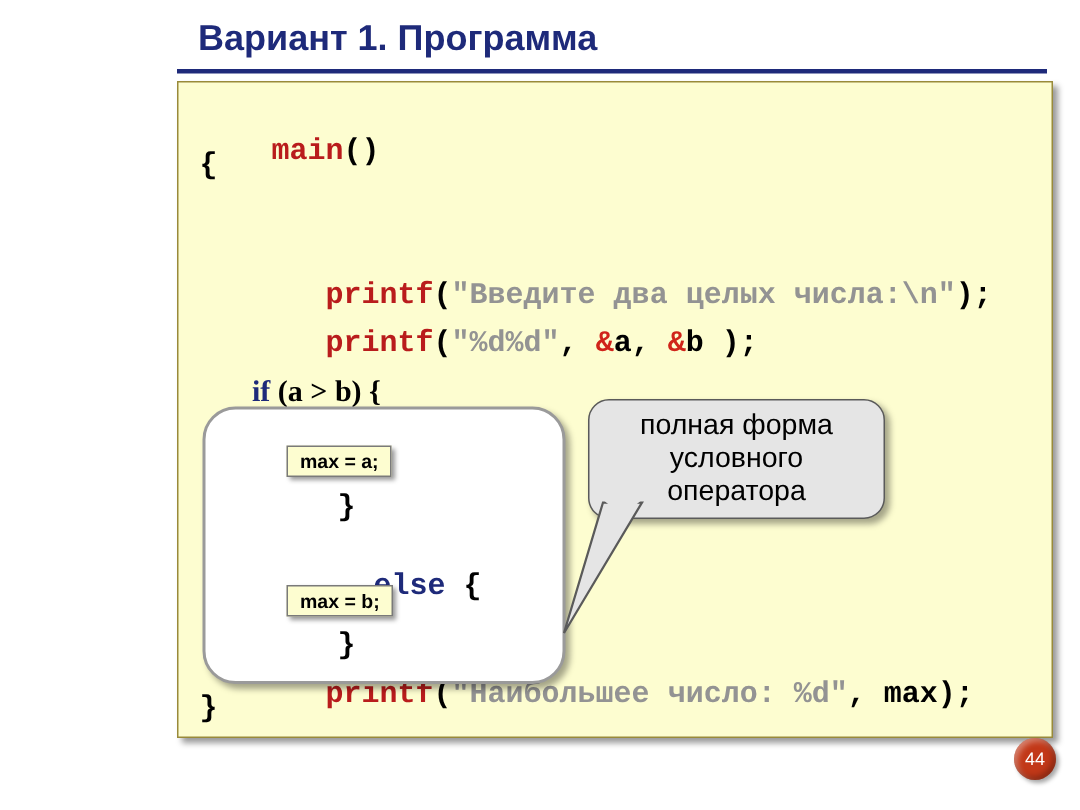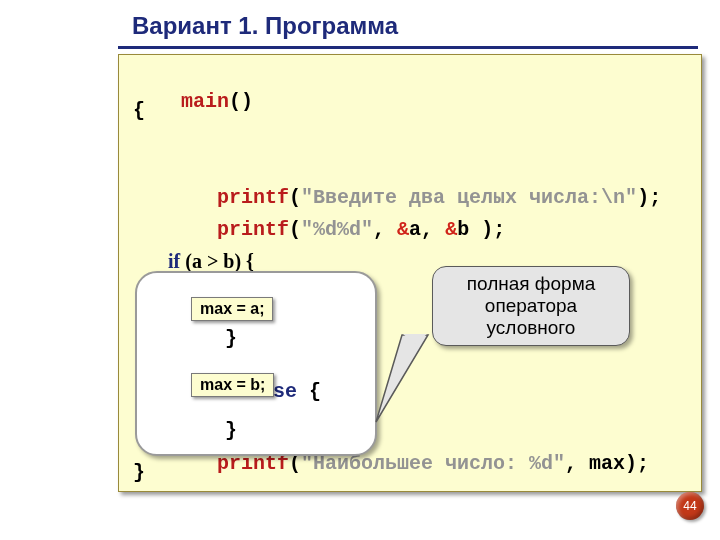--- a/index.html
+++ b/index.html
@@ -72,21 +72,21 @@
     white-space: pre;
   }
 
   .small-box {
     position: absolute;
     background: #fdfdd0;
     border: 1px solid #7a7a7a;
     box-shadow: 2px 2px 3px rgba(0,0,0,0.4);
     font-family: Arial, sans-serif;
     font-weight: bold;
-    font-size: 16px;
+    font-size: 13px;
     color: #000;
     padding: 2px 8px;
   }
 
   .callout {
     position: absolute;
     left: 392px;
     top: 266px;
     width: 196px;
     height: 78px;
@@ -95,21 +95,20 @@
     border-radius: 14px;
     box-shadow: 3px 3px 4px rgba(0,0,0,0.35);
     font-family: Arial, sans-serif;
     font-size: 19px;
     color: #000;
     text-align: center;
     display: flex;
     flex-direction: column;
     justify-content: center;
     line-height: 1.15;
-    margin-left: 40px;
   }
   .callout-tail {
     position: absolute;
     left: 370px;
     top: 332px;
     pointer-events: none;
   }
 
   .page-badge {
     position: absolute;
@@ -156,27 +155,27 @@
   </div>
   <div class="code-line" style="left:14px; top:406px;">}</div>
 </div>
 
 <div class="round-box">
   <div class="small-box" style="left:54px; top:24px;">max = a;</div>
   <div class="inline-block-line" style="left:28px; top:54px;">     }</div>
   <div class="inline-block-line" style="left:28px; top:84px;">
     <span class="kw">   else</span><span> {</span>
   </div>
-  <div class="small-box" style="left:54px; top:100px;">max = b;</div>
+  <div class="small-box" style="left:54px; top:117px;">max = b;</div>
   <div class="inline-block-line" style="left:28px; top:146px;">     }</div>
 </div>
 
 <div class="callout">
   <div>полная форма</div>
+  <div>условного</div>
   <div>оператора</div>
-  <div>условного</div>
 </div>
 <svg class="callout-tail" width="70" height="100">
   <polygon points="32,3 58,3 6,90" fill="#e5e5e5" stroke="#5a5a5a" stroke-width="1.5"></polygon>
   <polygon points="33,2 57,2 45,12" fill="#e5e5e5" stroke="none"></polygon>
 </svg>
 
 <div class="page-badge">44</div>
 
 </body></html>

